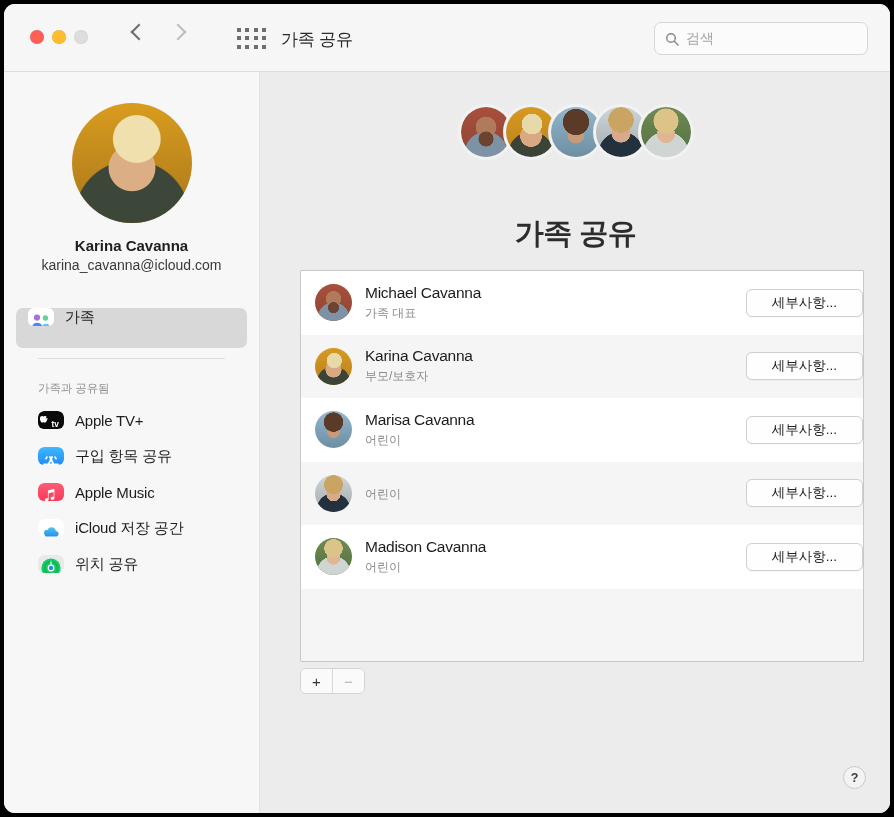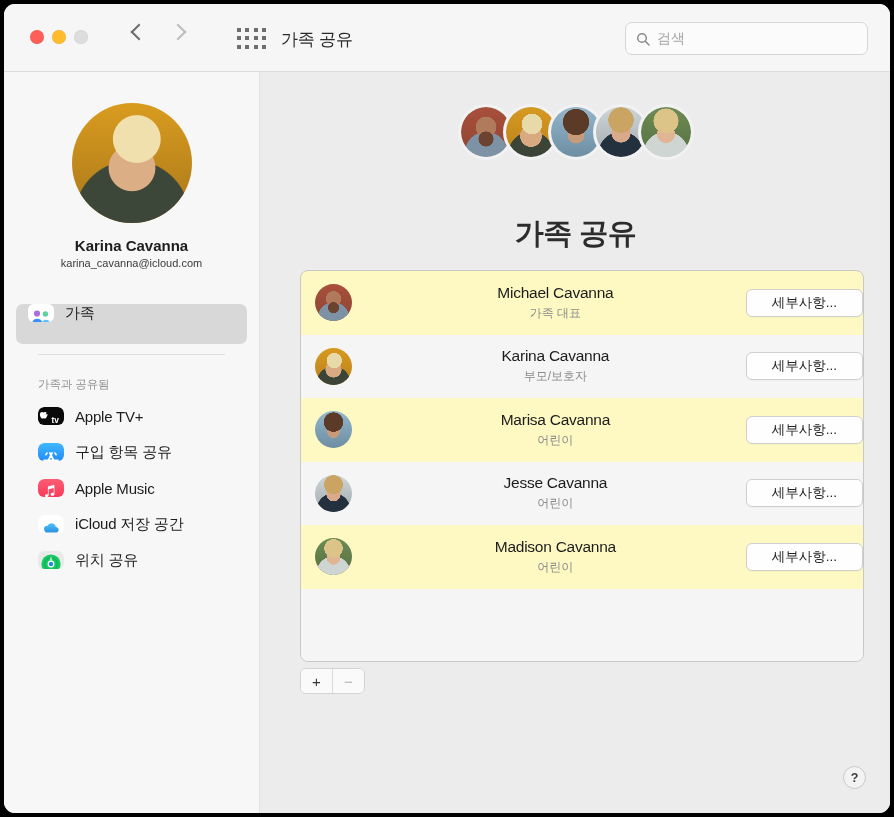--- a/index.html
+++ b/index.html
@@ -46,39 +46,39 @@
   }
   .griddots{position:absolute;left:233px;top:24px;width:30px;height:22px;
     display:grid;grid-template-columns:repeat(4,1fr);grid-template-rows:repeat(3,1fr);
     gap:3px;}
   .griddots i{display:block;width:4px;height:4px;background:#6e6e6e;}
   .wintitle{
     position:absolute;left:277px;top:24px;
     font-size:17px;color:#2b2b2b;font-weight:500;letter-spacing:-.2px;
   }
   .search{
-    position:absolute;right:22px;top:18px;width:243px;height:33px;
+    position:absolute;right:22px;top:18px;width:214px;height:33px;
     background:#fbfbfb;border:1px solid #d6d6d6;border-radius:7px;
     box-sizing:border-box;display:flex;align-items:center;padding-left:10px;
   }
   .search svg{flex:0 0 auto;}
   .search .ph{font-size:14px;color:#a6a6a6;margin-left:7px;}
 
   
   .sidebar{
     position:absolute;left:0;top:68px;width:256px;height:741px;
     background:#f7f7f7;border-right:1px solid #e2e2e2;box-sizing:border-box;
   }
   .profile{text-align:center;padding-top:31px;}
   .avatar-lg{
     width:120px;height:120px;border-radius:50%;margin:0 auto;
     overflow:hidden;position:relative;
   }
   .pf-name{margin-top:14px;font-size:15px;font-weight:bold;color:#1d1d1d;}
-  .pf-mail{margin-top:3px;font-size:11px;color:#3a3a3a;}
+  .pf-mail{margin-top:3px;font-size:14px;color:#3a3a3a;}
 
   .side-list{margin-top:35px;padding:0 12px;}
   .side-item{
     display:flex;height:40px;padding:0 12px;
     border-radius:7px;gap:11px;
   }
   .side-item.sel{background:#d8d8d8;}
   .side-icon{width:26px;height:18px;border-radius:6px;flex:0 0 auto;position:relative;overflow:hidden;}
   .side-label{font-size:15px;color:#1d1d1d;letter-spacing:-.2px;}
   .divider{height:1px;background:#dfdfdf;margin:10px 22px 0 22px;}
@@ -94,21 +94,21 @@
     margin-left:-11px;background:#ccc;
   }
   .av-sm:first-child{margin-left:0;}
   .page-head{
     position:absolute;left:0;top:142px;width:629px;text-align:center;
     font-size:29px;font-weight:bold;color:#2c2c2c;letter-spacing:-.5px;
   }
 
   .listbox{
     position:absolute;left:39px;top:198px;width:562px;height:390px;
-    background:#fef9c3;border:1px solid #c8c8c8;border-radius:8px;overflow:hidden;text-align:center;
+    background:#ffffff;border:1px solid #c8c8c8;border-radius:1px;overflow:hidden;
   }
   .mrow{display:flex;align-items:center;height:63.5px;padding:0 0 0 14px;box-sizing:border-box;}
   .mrow.alt{background:#f5f5f5;}
   .mrow .av{width:37px;height:37px;border-radius:50%;overflow:hidden;position:relative;flex:0 0 auto;background:#ccc;}
   .mtext{margin-left:13px;flex:1 1 auto;}
   .mname{font-size:15.5px;color:#1c1c1c;letter-spacing:-.25px;}
   .mrole{font-size:12px;color:#8a8a8a;margin-top:3px;}
   .detbtn{
     height:26px;padding:0 25px;background:#fefefe;
     border:1px solid #cfcfcf;border-radius:6px;font-size:13.5px;color:#242424;
@@ -369,21 +369,20 @@
           <span class="mrole" style="display:block">어린이</span>
         </span>
         <span class="detbtn">세부사항...</span>
       </div>
 
       <div class="mrow alt">
         <span class="av">
             <span class="ph-jesse" style="display:block;width:100%;height:100%;"></span>
           </span>
         <span class="mtext">
-          <span class="mname" style="display:block">Jesse Cavanna</span>
           <span class="mrole" style="display:block">어린이</span>
         </span>
         <span class="detbtn">세부사항...</span>
       </div>
 
       <div class="mrow">
         <span class="av">
             <span class="ph-madison" style="display:block;width:100%;height:100%;"></span>
           </span>
         <span class="mtext">

